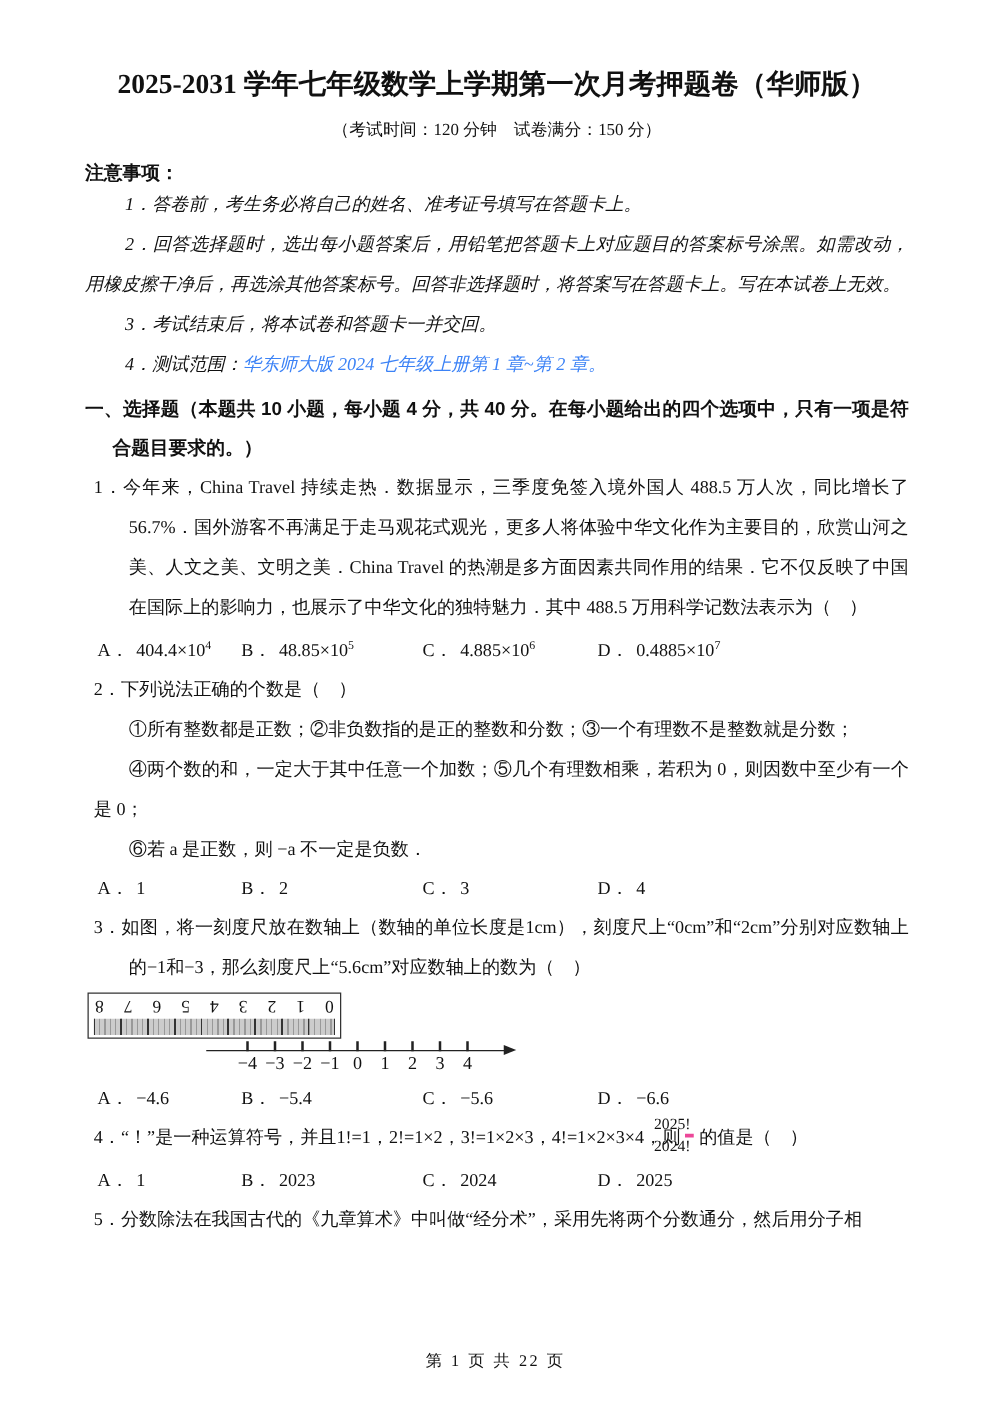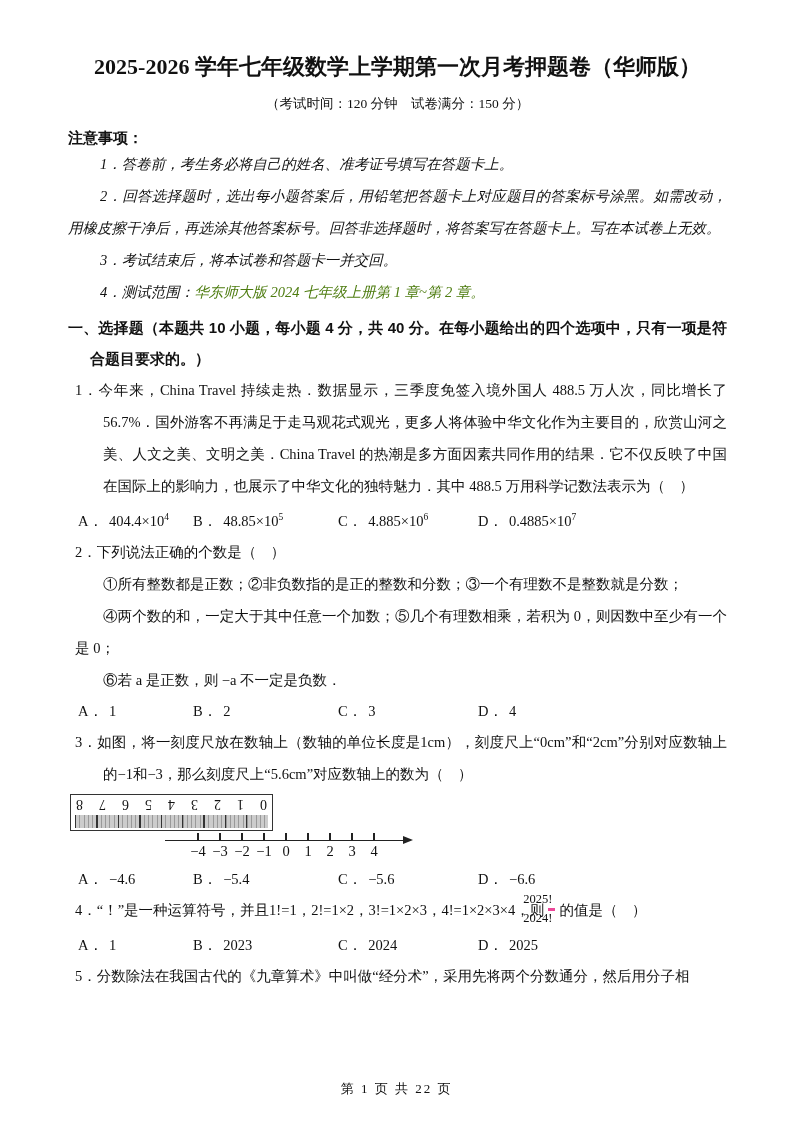--- a/index.html
+++ b/index.html
@@ -75,28 +75,28 @@
     position:absolute;bottom:24px;left:0;right:0;text-align:center;
     font-size:13px;letter-spacing:2px;
   }
   .spacer-sm{height:2px;}
 </style>
 </head>
 <body>
 
 <div class="content">
 
-  <h1 class="title">2025-2026 学年七年级数学上学期第一次月考押题卷（华师版）</h1>
+  <h1 class="title">2025-2031 学年七年级数学上学期第一次月考押题卷（华师版）</h1>
   <div class="subtitle">（考试时间：120 分钟　试卷满分：150 分）</div>
 
   <div class="notes-heading">注意事项：</div>
   <p class="note">1．答卷前，考生务必将自己的姓名、准考证号填写在答题卡上。</p>
   <p class="note">2．回答选择题时，选出每小题答案后，用铅笔把答题卡上对应题目的答案标号涂黑。如需改动，用橡皮擦干净后，再选涂其他答案标号。回答非选择题时，将答案写在答题卡上。写在本试卷上无效。</p>
   <p class="note">3．考试结束后，将本试卷和答题卡一并交回。</p>
-  <p class="note"><span>4．测试范围：</span><span style="color: #4d7c0f;">华东师大版 2024 七年级上册第 1 章~第 2 章。</span></p>
+  <p class="note"><span>4．测试范围：</span><span style="color: #3b82f6;">华东师大版 2024 七年级上册第 1 章~第 2 章。</span></p>
 
   <div class="section-heading">一、选择题（本题共 10 小题，每小题 4 分，共 40 分。在每小题给出的四个选项中，只有一项是符合题目要求的。）</div>
 
   <p class="question"><span>1．</span><span>今年来，China Travel 持续走热．数据显示，三季度免签入境外国人 488.5 万人次，同比增长了 56.7%．国外游客不再满足于走马观花式观光，更多人将体验中华文化作为主要目的，欣赏山河之美、人文之美、文明之美．China Travel 的热潮是多方面因素共同作用的结果．它不仅反映了中国在国际上的影响力，也展示了中华文化的独特魅力．其中 488.5 万用科学记数法表示为（　）</span></p>
   <div class="options">
     <span class="opt"><span class="olabel">A．</span><span>404.4×10</span><sup>4</sup></span>
     <span class="opt"><span class="olabel">B．</span><span>48.85×10</span><sup>5</sup></span>
     <span class="opt"><span class="olabel">C．</span><span>4.885×10</span><sup>6</sup></span>
     <span class="opt"><span class="olabel">D．</span><span>0.4885×10</span><sup>7</sup></span>
   </div>

